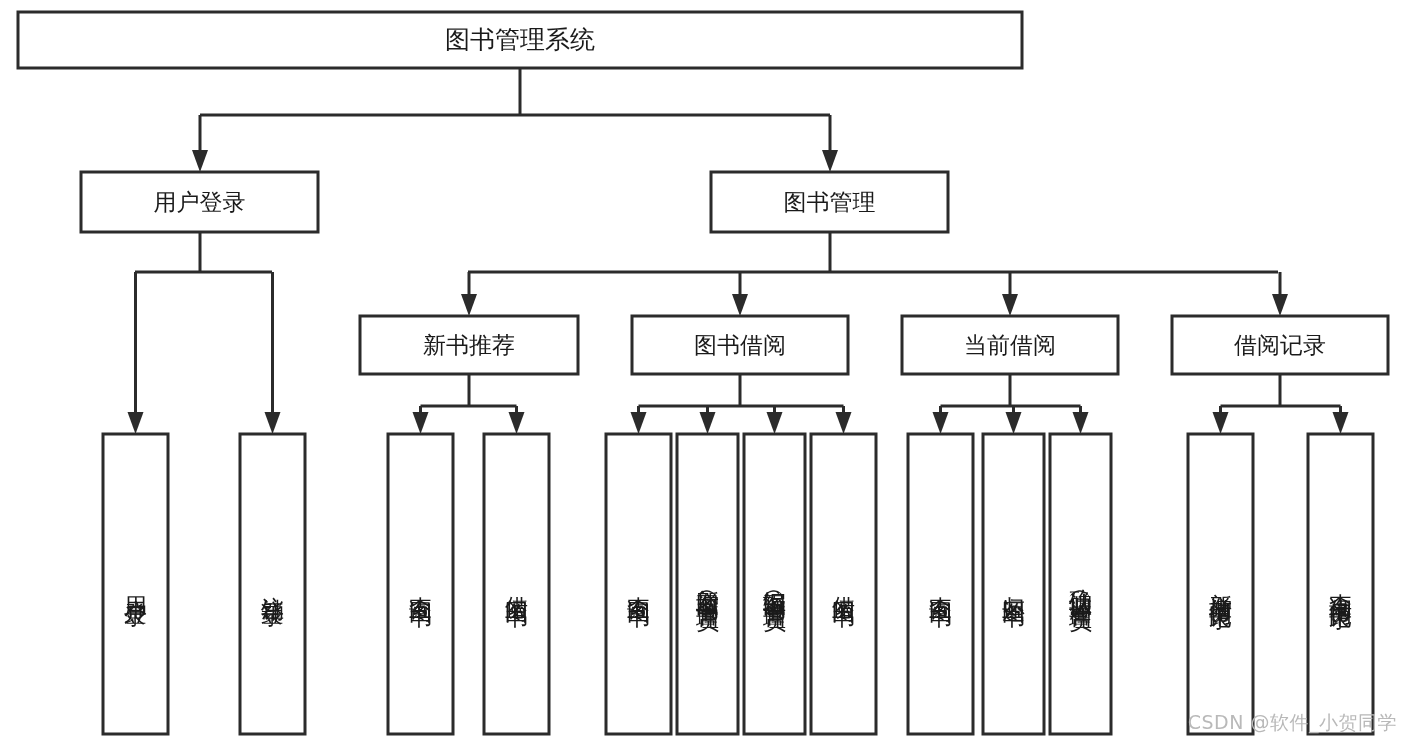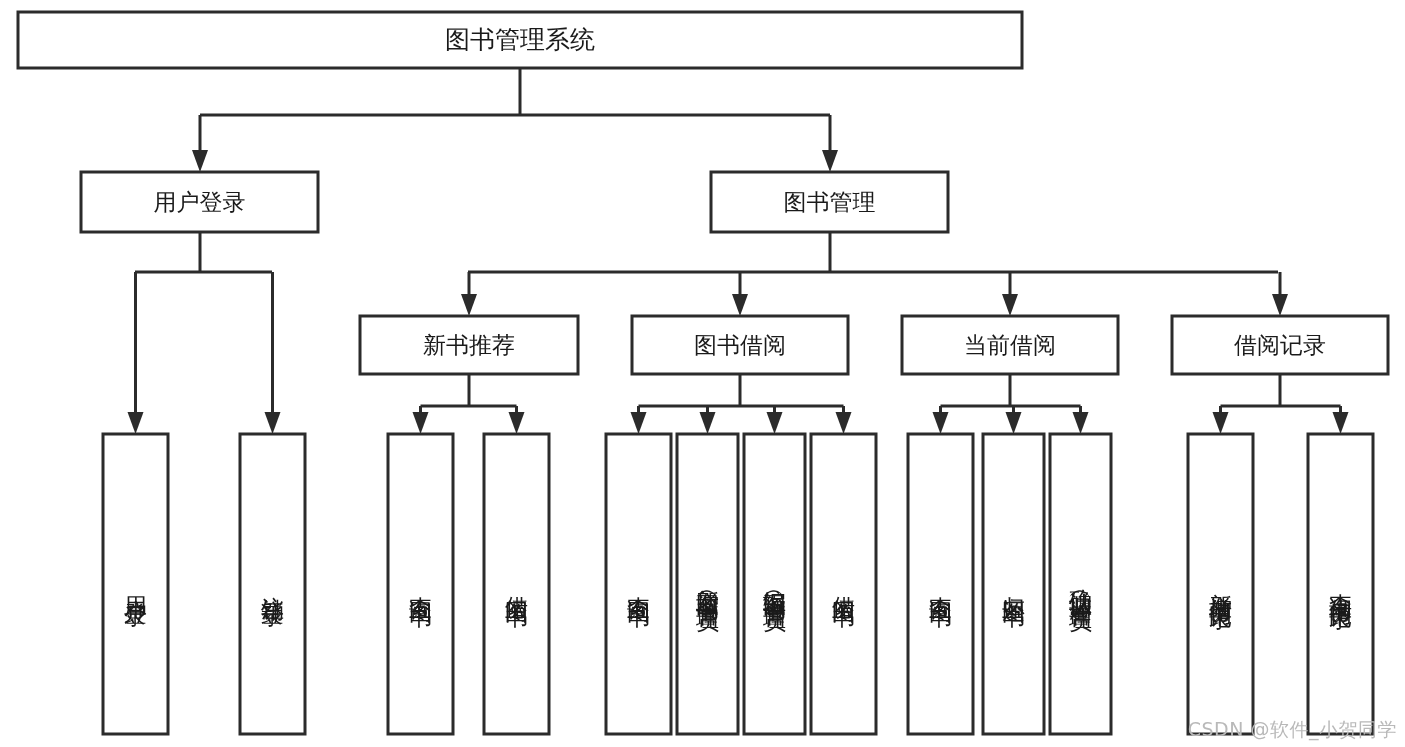--- a/index.html
+++ b/index.html
@@ -66,21 +66,21 @@
     font-size: 23px;
     line-height: 1.18;
     letter-spacing: 3px;
     color: #1a1a1a;
     white-space: nowrap;
     text-align: center;
   }
   #watermark {
     position: absolute;
     right: 8px;
-    bottom: 4px;
+    bottom: 11px;
     font-family: "DejaVu Sans", "Liberation Sans", sans-serif;
     font-size: 19px;
     color: #b9b9b9;
     white-space: nowrap;
     letter-spacing: 0.5px;
   }
 </style>
 </head>
 <body>
 

